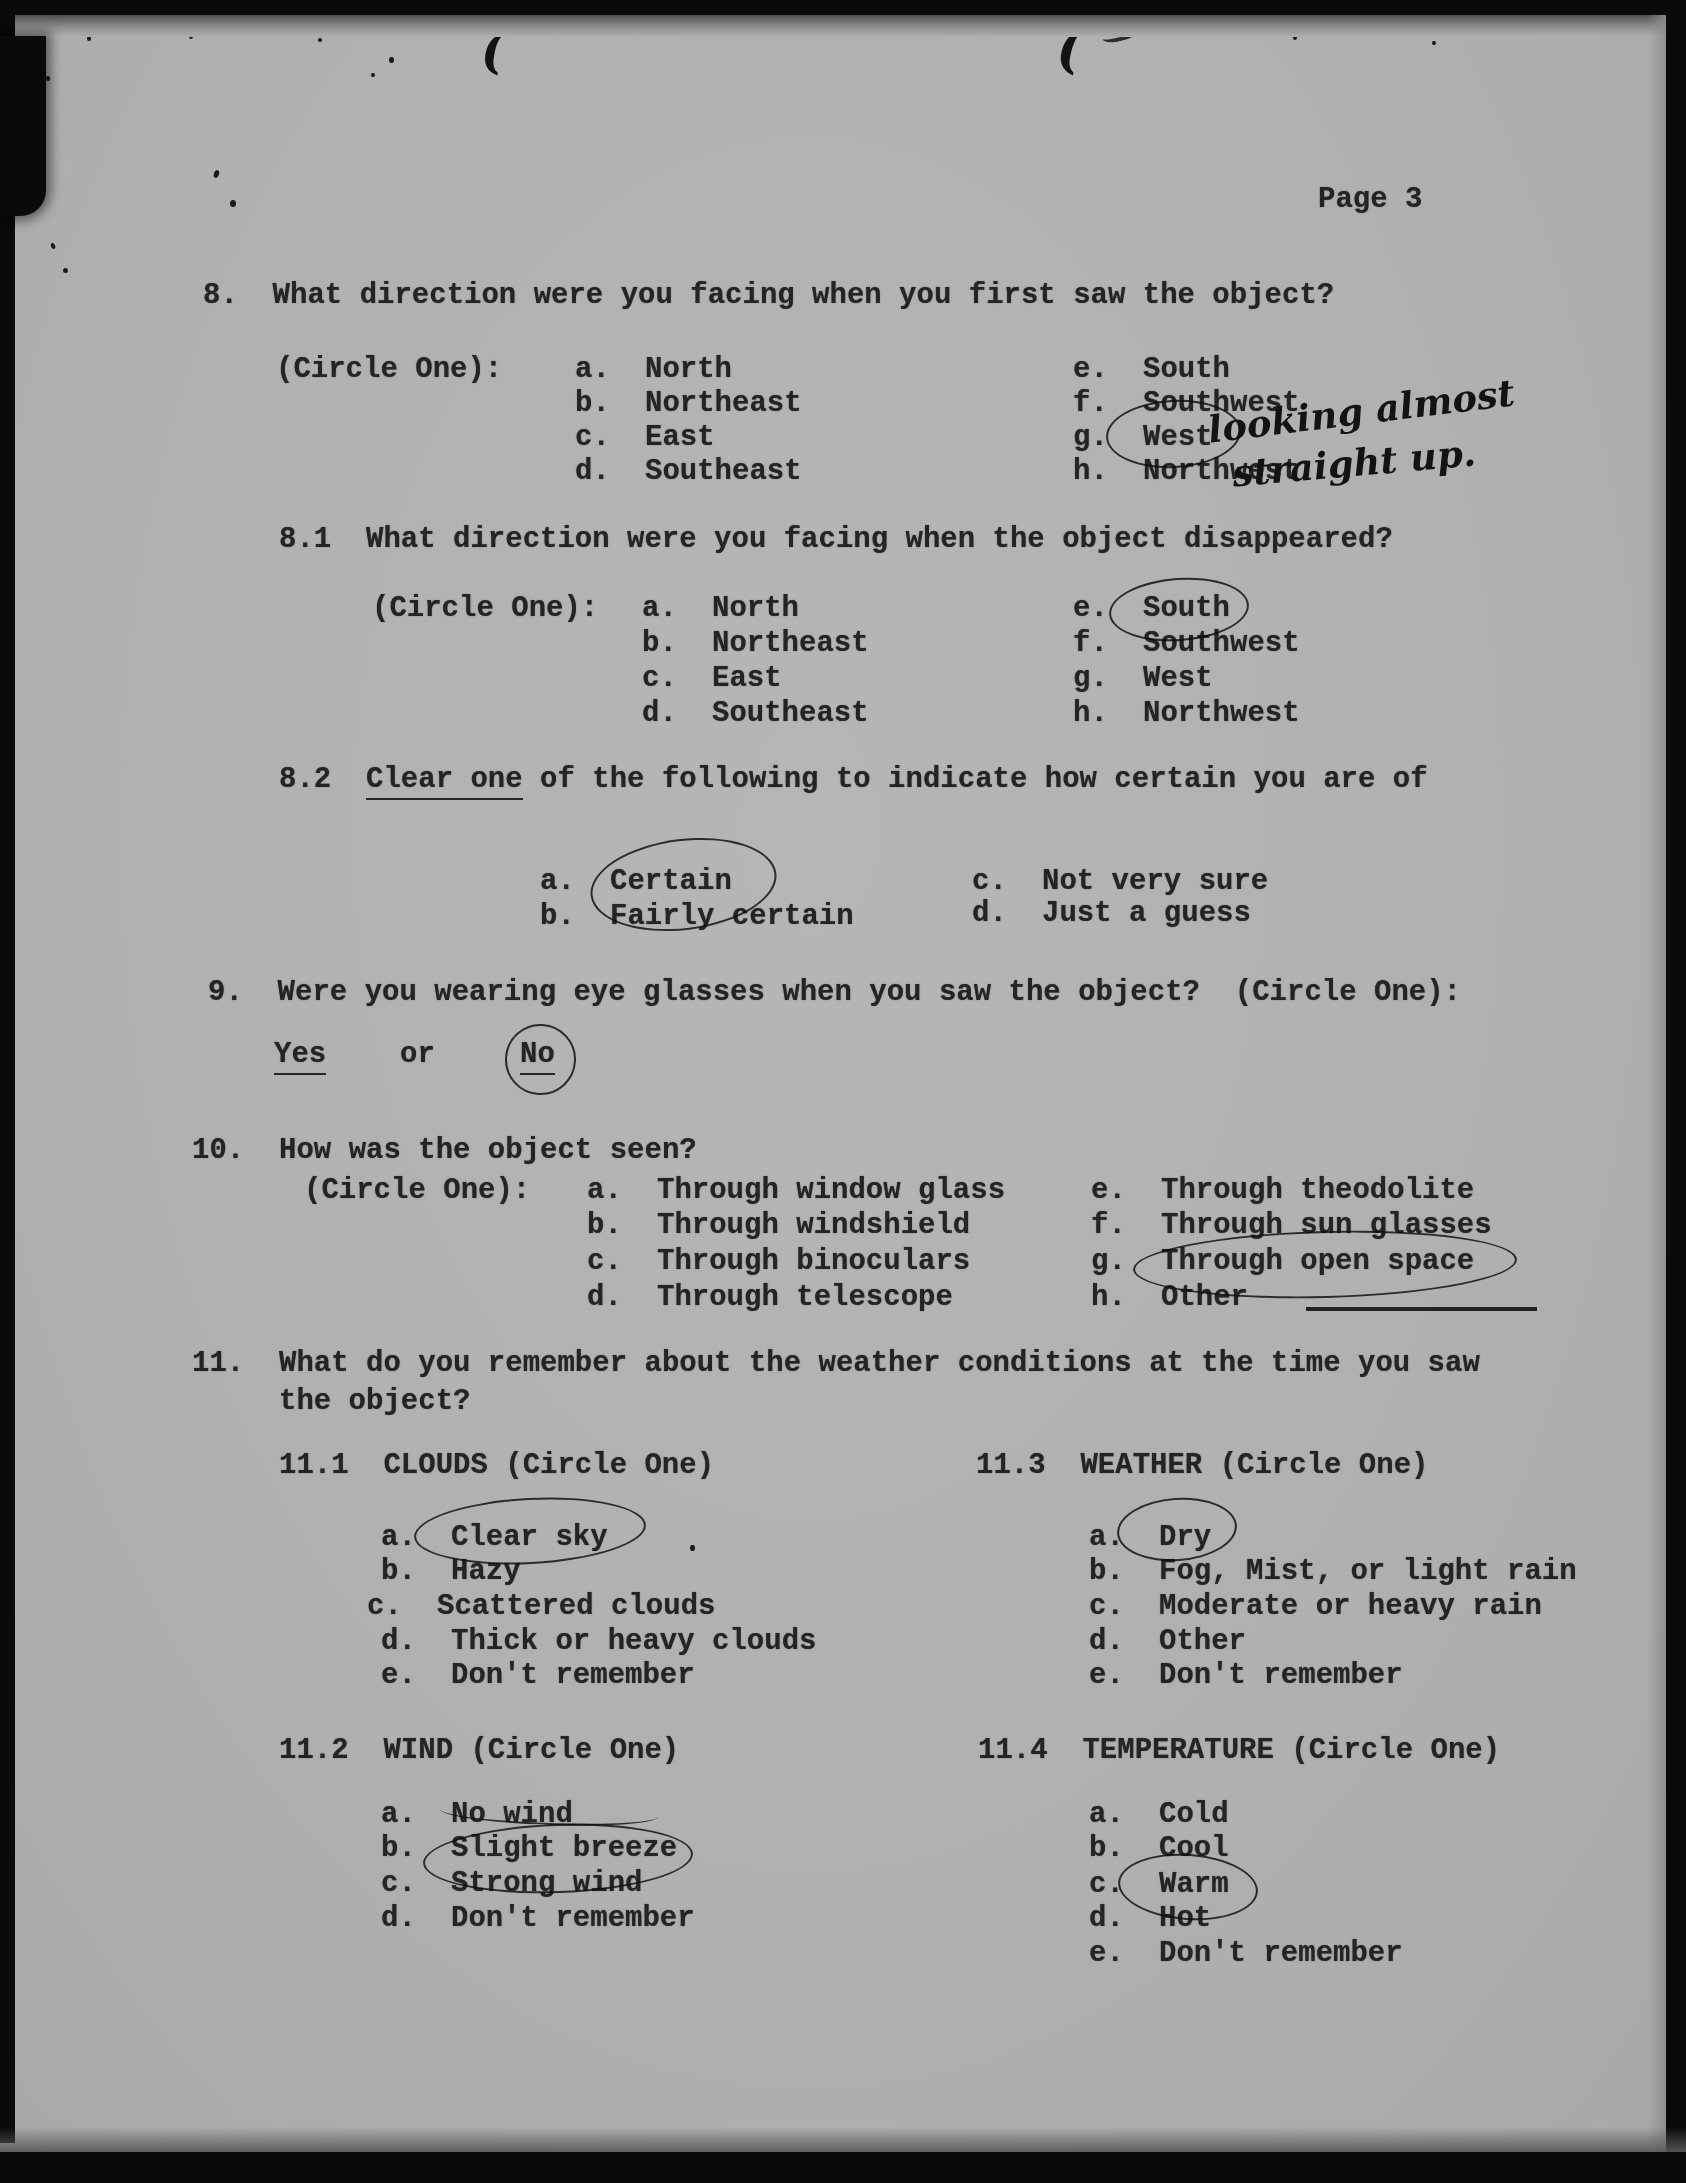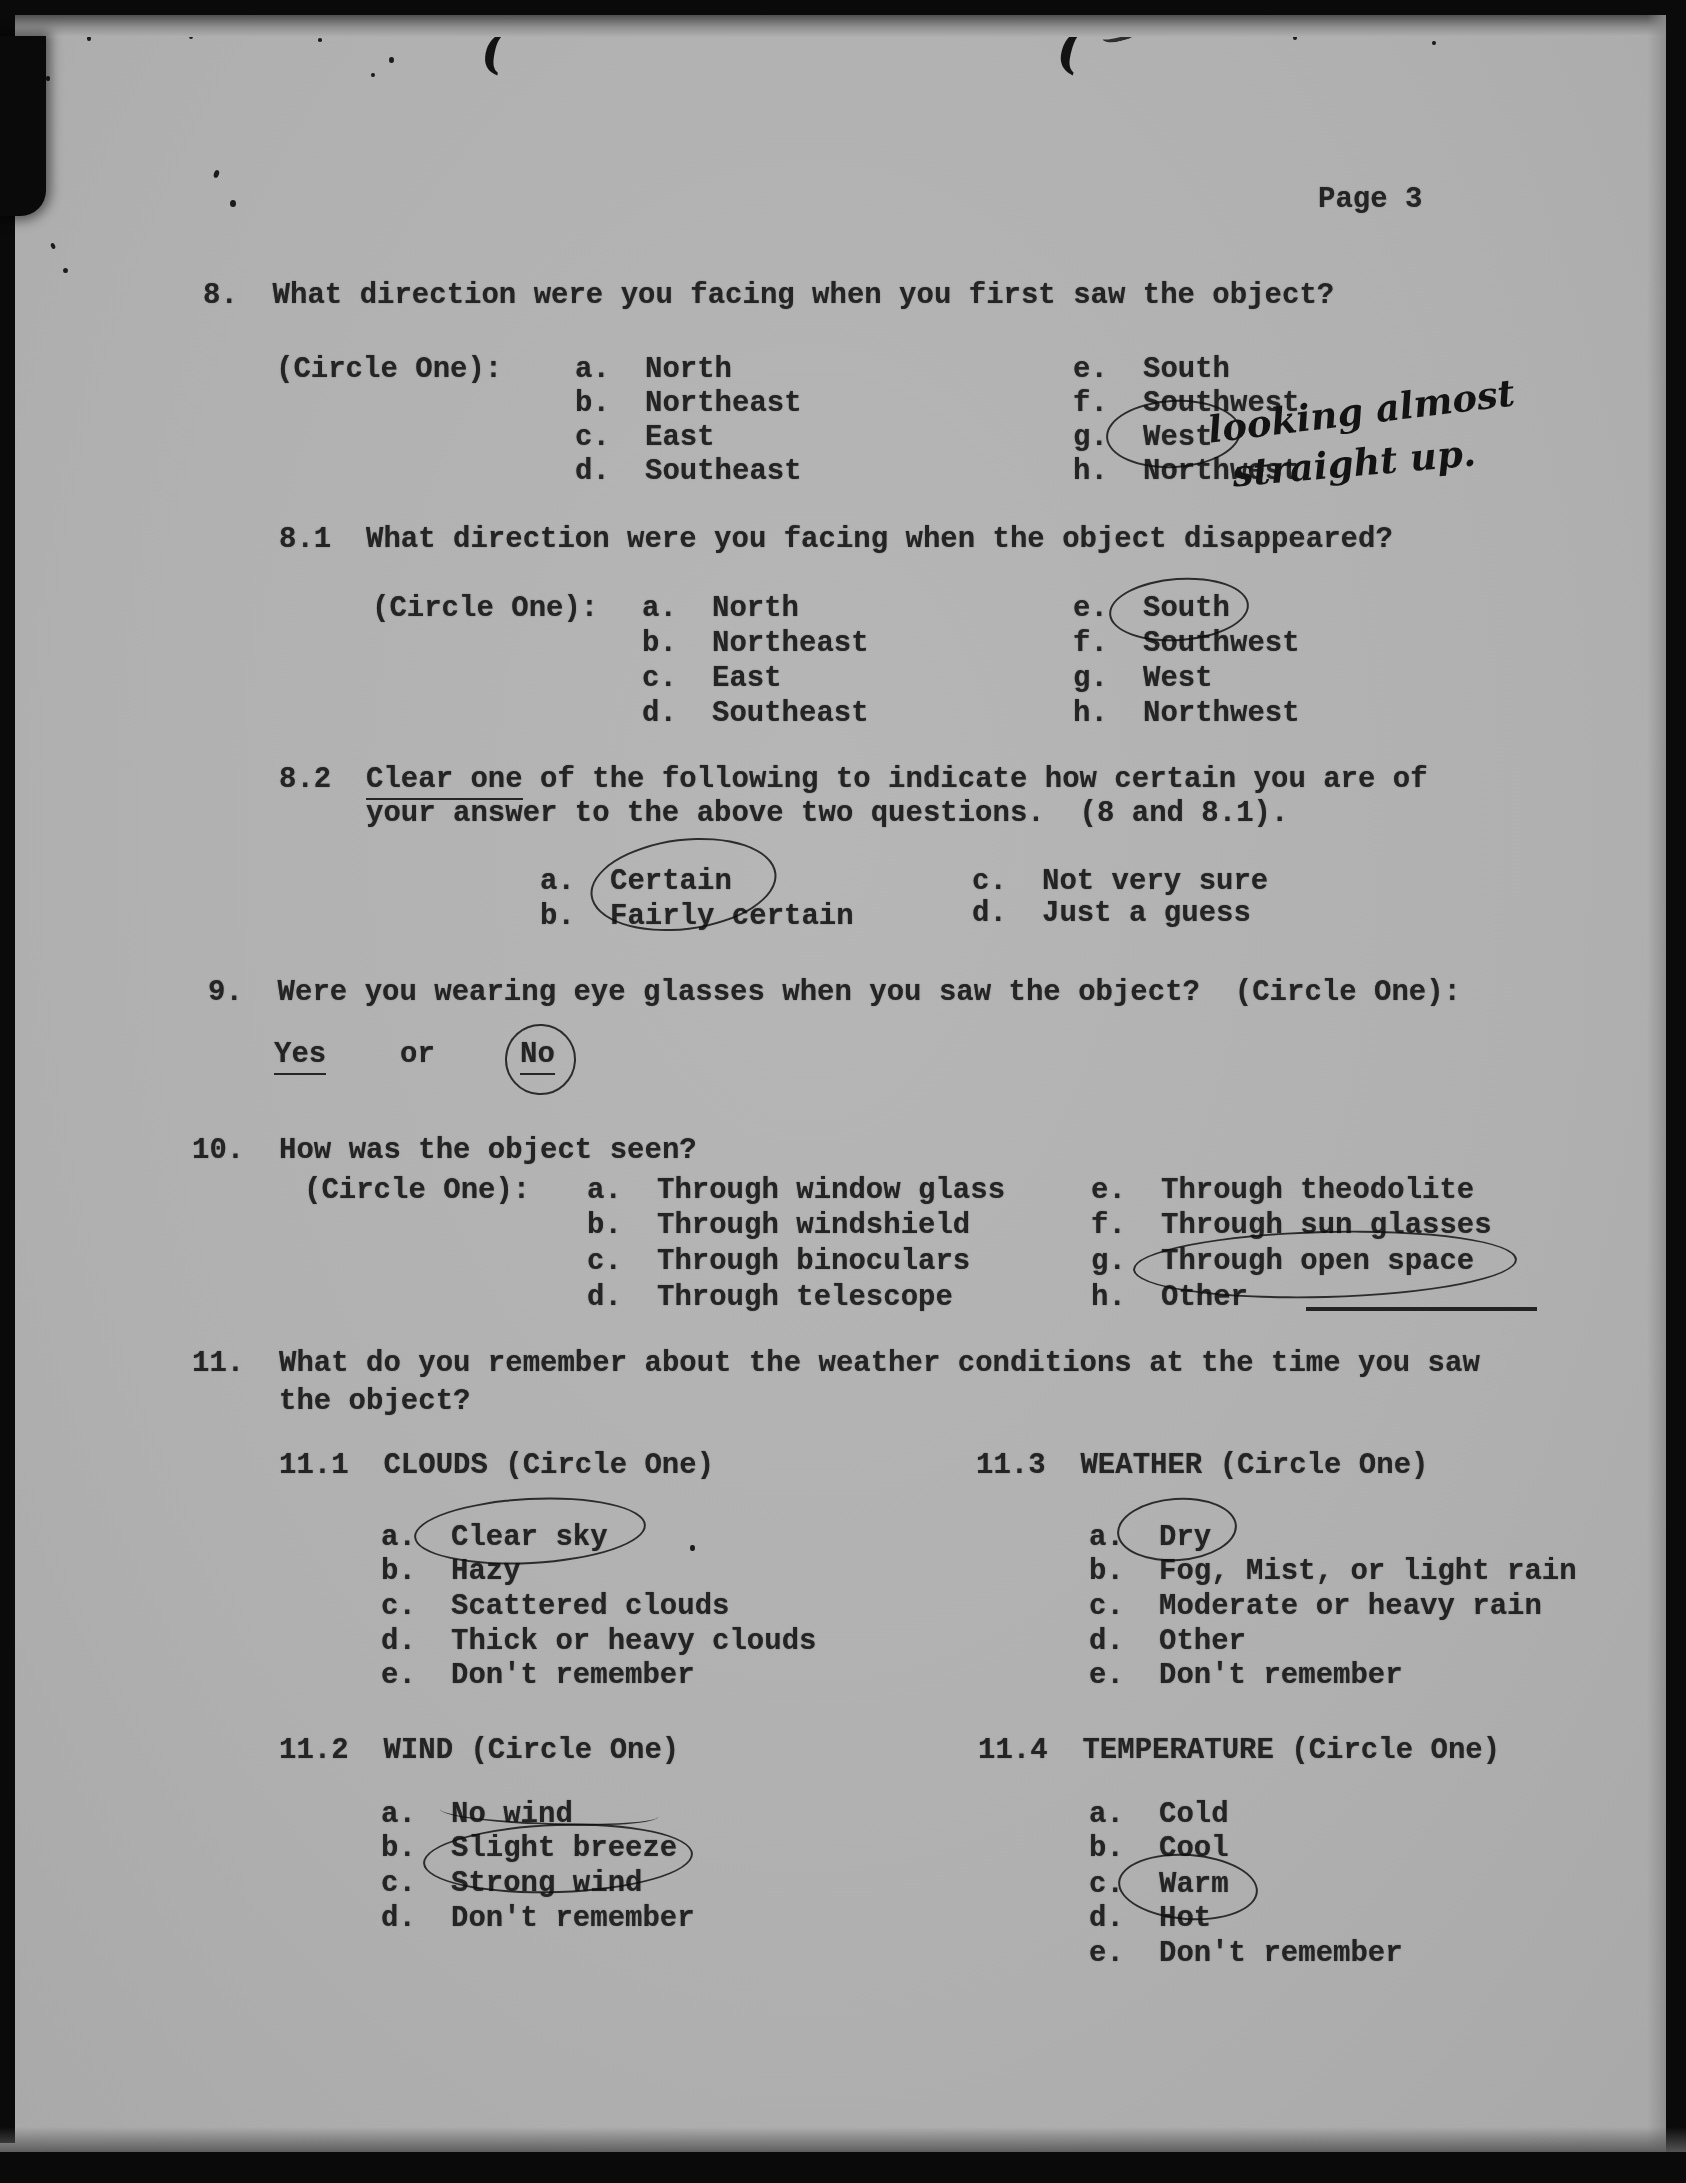--- a/index.html
+++ b/index.html
@@ -42,21 +42,20 @@
   <div class="t" style="left:642px;top:592px"><span class="ltr">a.</span><span>North</span></div>
   <div class="t" style="left:642px;top:627px"><span class="ltr">b.</span><span>Northeast</span></div>
   <div class="t" style="left:642px;top:662px"><span class="ltr">c.</span><span>East</span></div>
   <div class="t" style="left:642px;top:697px"><span class="ltr">d.</span><span>Southeast</span></div>
   <div class="t" style="left:1073px;top:592px"><span class="ltr">e.</span><span>South</span></div>
   <div class="t" style="left:1073px;top:627px"><span class="ltr">f.</span><span>Southwest</span></div>
   <div class="t" style="left:1073px;top:662px"><span class="ltr">g.</span><span>West</span></div>
   <div class="t" style="left:1073px;top:697px"><span class="ltr">h.</span><span>Northwest</span></div>
 
   <div class="t" style="left:279px;top:763px"><span>8.2  </span><span class="u">Clear one</span><span> of the following to indicate how certain you are of</span></div>
-  <div class="t" style="left:366px;top:797px">your answer to the above two questions.  (8 and 8.1).</div>
   <div class="t" style="left:540px;top:865px"><span class="ltr">a.</span><span>Certain</span></div>
   <div class="t" style="left:540px;top:900px"><span class="ltr">b.</span><span>Fairly certain</span></div>
   <div class="t" style="left:972px;top:865px"><span class="ltr">c.</span><span>Not very sure</span></div>
   <div class="t" style="left:972px;top:897px"><span class="ltr">d.</span><span>Just a guess</span></div>
 
   <div class="t" style="left:208px;top:976px">9.  Were you wearing eye glasses when you saw the object?  (Circle One):</div>
   <div class="t" style="left:274px;top:1038px"><span class="u">Yes</span></div>
   <div class="t" style="left:400px;top:1038px">or</div>
   <div class="t" style="left:520px;top:1038px"><span class="u">No</span></div>
 
@@ -73,21 +72,21 @@
   <div class="tline" style="left:1306px;top:1307px;width:231px"></div>
 
   <div class="t" style="left:192px;top:1347px">11.  What do you remember about the weather conditions at the time you saw</div>
   <div class="t" style="left:279px;top:1385px">the object?</div>
 
   <div class="t" style="left:279px;top:1449px">11.1  CLOUDS (Circle One)</div>
   <div class="t" style="left:976px;top:1449px">11.3  WEATHER (Circle One)</div>
 
   <div class="t" style="left:381px;top:1521px"><span class="ltr">a.</span><span>Clear sky</span></div>
   <div class="t" style="left:381px;top:1555px"><span class="ltr">b.</span><span>Hazy</span></div>
-  <div class="t" style="left:381px;top:1590px"><span class="ltr">c.</span><span>Scattered clouds</span></div>
+  <div class="t" style="left:367px;top:1590px"><span class="ltr">c.</span><span>Scattered clouds</span></div>
   <div class="t" style="left:381px;top:1625px"><span class="ltr">d.</span><span>Thick or heavy clouds</span></div>
   <div class="t" style="left:381px;top:1659px"><span class="ltr">e.</span><span>Don't remember</span></div>
 
   <div class="t" style="left:1089px;top:1521px"><span class="ltr">a.</span><span>Dry</span></div>
   <div class="t" style="left:1089px;top:1555px"><span class="ltr">b.</span><span>Fog, Mist, or light rain</span></div>
   <div class="t" style="left:1089px;top:1590px"><span class="ltr">c.</span><span>Moderate or heavy rain</span></div>
   <div class="t" style="left:1089px;top:1625px"><span class="ltr">d.</span><span>Other</span></div>
   <div class="t" style="left:1089px;top:1659px"><span class="ltr">e.</span><span>Don't remember</span></div>
 
   <div class="t" style="left:279px;top:1734px">11.2  WIND (Circle One)</div>

